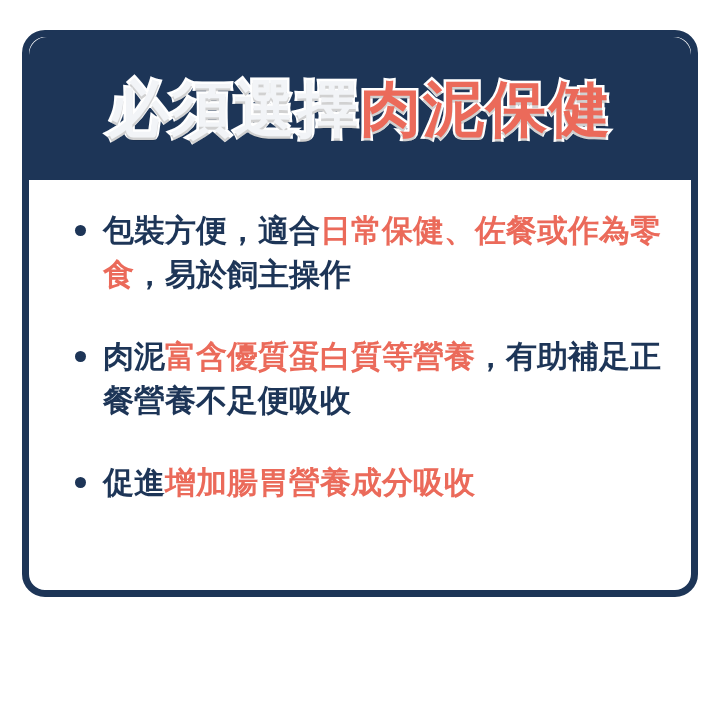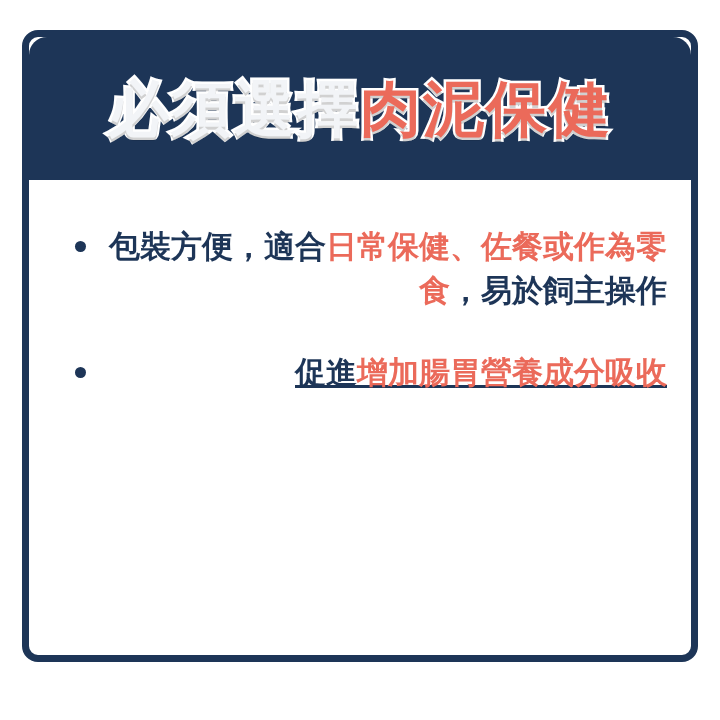--- a/index.html
+++ b/index.html
@@ -12,27 +12,26 @@
     background: #ffffff;
     font-family: "Liberation Sans", sans-serif;
     overflow: hidden;
   }
 
   .card {
     position: absolute;
     left: 22px;
     top: 30px;
     width: 676px;
-    height: 632px;
+    height: 567px;
     box-sizing: border-box;
     background: #ffffff;
     border: 7px solid #1d3557;
-    border-radius: 16px;
+    border-radius: 23px;
     overflow: hidden;
-    text-align: right;
   }
 
   .header {
     position: relative;
     height: 143px;
     background: #1d3557;
     border-top-left-radius: 18px;
     border-top-right-radius: 18px;
     display: flex;
     align-items: center;
@@ -50,40 +49,40 @@
     paint-order: stroke fill;
     text-shadow: 0 3px 0 rgba(0,0,0,0.18);
   }
   .header-title .seg-a { color: #f2f4f7; }
   .header-title .seg-b { color: #eb6a5a; }
 
   
   .title-wrap { position: relative; }
 
   .body {
-    padding: 44px 24px 10px 24px;
+    padding: 28px 24px 10px 24px;
   }
 
   ul.points {
     list-style: none;
     margin: 0;
     padding: 0;
   }
   ul.points li {
     position: relative;
     padding-left: 50px;
     margin-bottom: 30px;
     font-family: "DejaVu Sans", "Liberation Sans", sans-serif;
     font-weight: bold;
     font-size: 31px;
     line-height: 1.42;
     color: #1d3557;
     letter-spacing: 0px;
   }
-  ul.points li:last-child { margin-bottom: 0; text-decoration: underline; }
+  ul.points li:last-child { margin-bottom: 0; }
   ul.points li::before {
     content: "";
     position: absolute;
     left: 22px;
     top: 17px;
     width: 11px;
     height: 11px;
     background: #1d3557;
     border-radius: 50%;
   }
@@ -102,19 +101,22 @@
     <div class="title-wrap header-title">
       <span class="seg-a">必須選擇</span><span class="seg-b">肉泥保健</span>
     </div>
   </div>
 
   <div class="body">
     <ul class="points">
       <li class="li-1">
         <span>包裝方便，適合</span><span class="hl">日常保健、佐餐或作為零食</span><span>，易於飼主操作</span>
       </li>
+      <li class="li-2">
+        <span>肉泥</span><span class="hl">富含優質蛋白質等營養</span><span>，有助補足正餐營養不足便吸收</span>
+      </li>
       <li>
         <span>促進</span><span class="hl">增加腸胃營養成分吸收</span>
       </li>
     </ul>
   </div>
 
 </div>
 
 </body></html>

